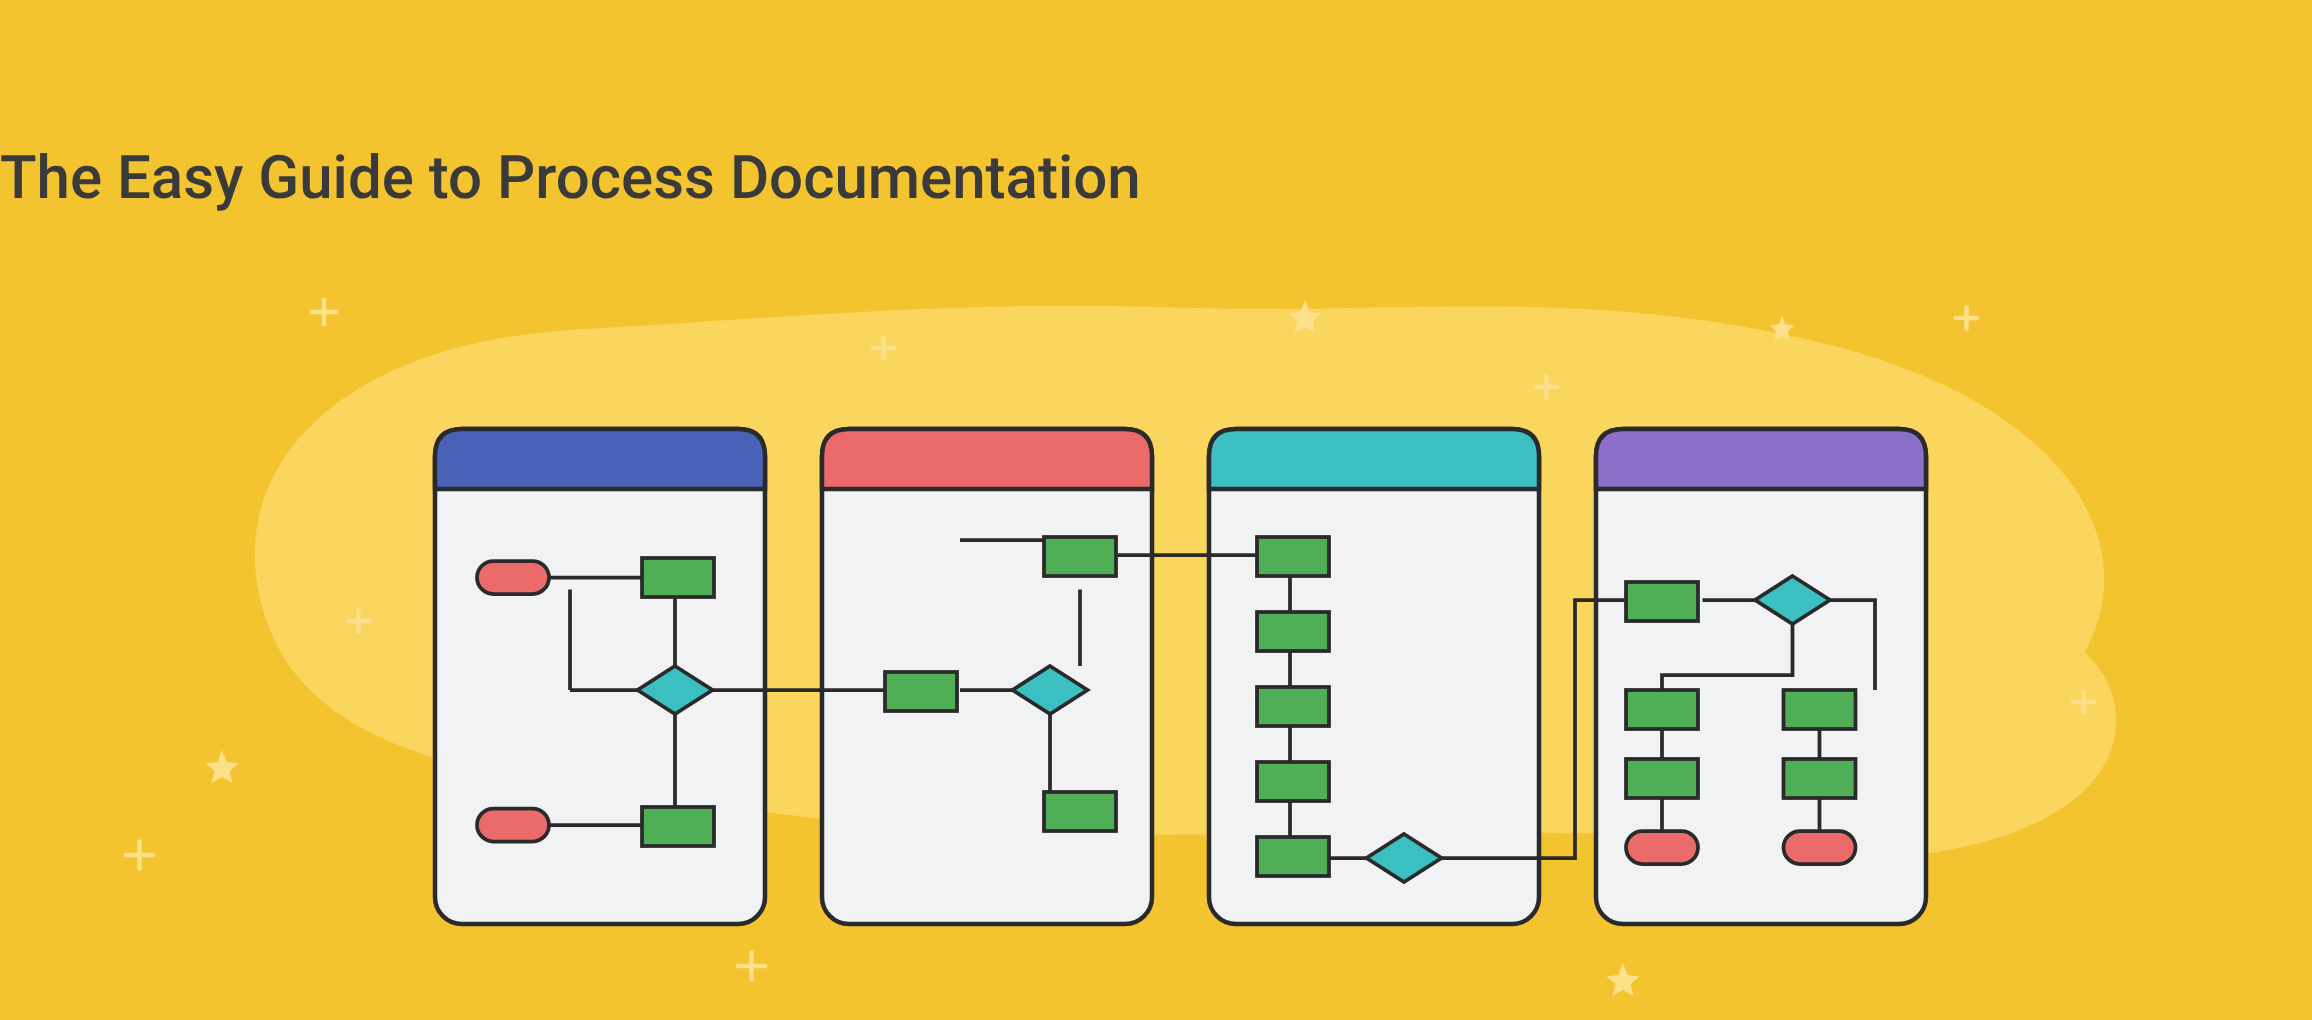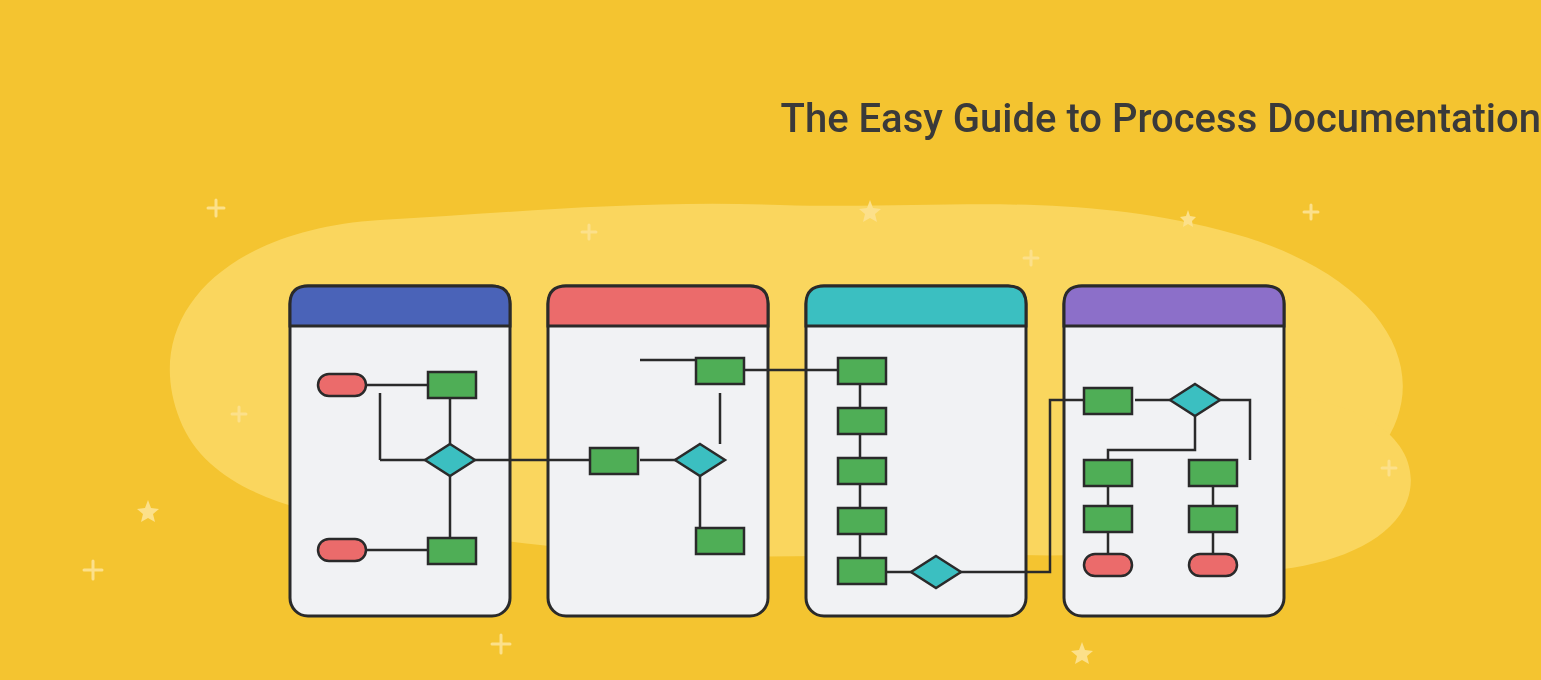--- a/index.html
+++ b/index.html
@@ -9,21 +9,21 @@
     background: #F4C430;
     font-family: -apple-system, BlinkMacSystemFont, "Segoe UI", Roboto, "Helvetica Neue", Arial, sans-serif;
     position: relative;
     overflow: hidden;
   }
   .title {
     position: absolute;
     top: 95px;
     left: 0;
     right: 0;
-    text-align: right;
+    text-align: left;
     font-size: 40px;
     font-weight: 500;
     color: #3a3a3a;
   }
   .svg-layer {
     position: absolute;
     top: 0;
     left: 0;
     width: 1541px;
     height: 680px;

